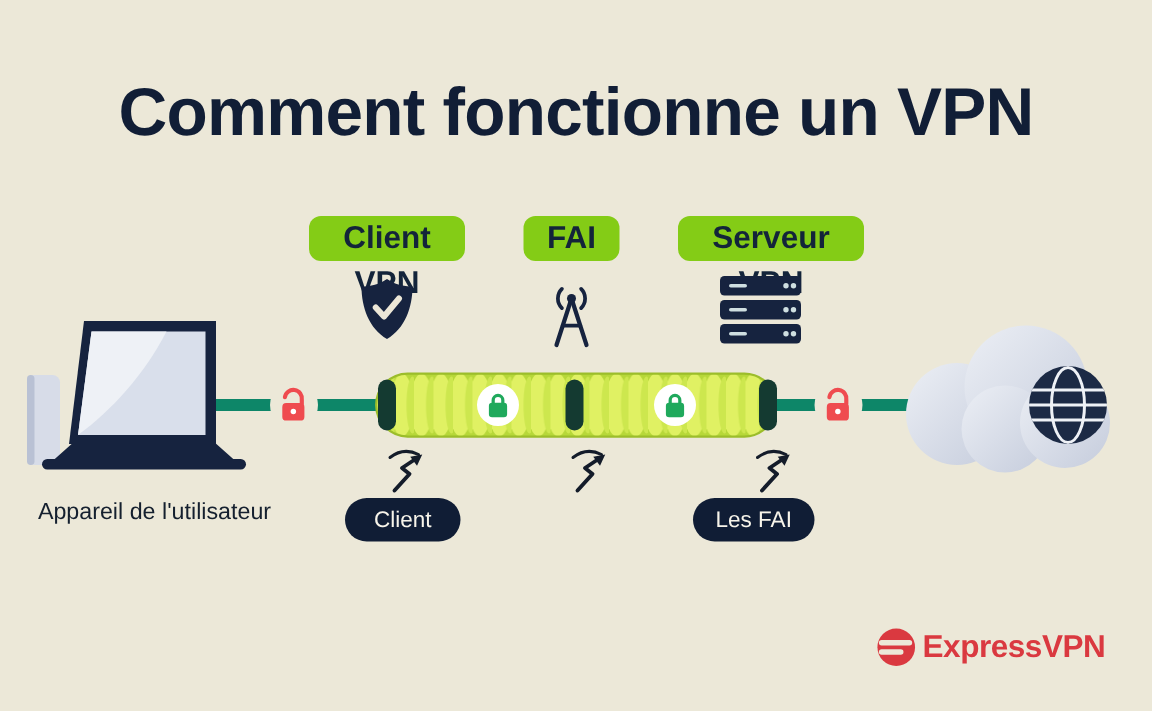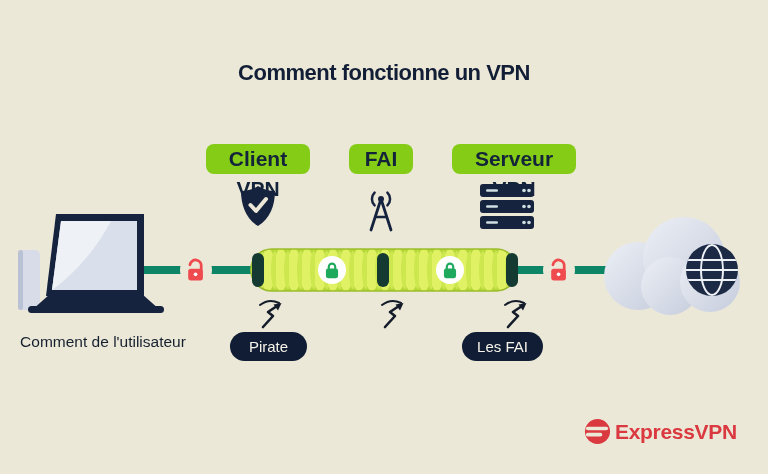--- a/index.html
+++ b/index.html
@@ -1,19 +1,19 @@
 <!DOCTYPE html>
 <html><head>
 <meta charset="utf-8">
 <style>
   html,body{margin:0;padding:0;}
   body{font-family:"Liberation Sans", sans-serif; background:#d8d4c4;}
   .stage{position:relative;width:768px;height:474px;background:#ece8d8;overflow:hidden;margin:0 auto;}
-  .title{position:absolute;top:44px;left:0;right:0;margin:16px;text-align:center;
-         font-size:22px;font-weight:700;color:#111e36;letter-spacing:-0.5px;}
+  .title{position:absolute;top:44px;left:0;right:0;margin:5px;text-align:center;
+         font-size:45px;font-weight:700;color:#111e36;letter-spacing:-0.5px;}
   .tag{position:absolute;top:144px;height:30px;line-height:30px;border-radius:8px;
        background:#84cc16;color:#13243a;font-size:21px;font-weight:600;text-align:center;}
   .tag-client{left:206px;width:104px;}
   .tag-fai{left:349px;width:64px;text-align:center;}
   .tag-server{left:452px;width:124px;}
   .icon{position:absolute;}
   .line{position:absolute;left:90px;top:266px;width:580px;height:8px;background:#0d8668;border-radius:4px;z-index:1;}
   .tunnel{position:absolute;left:250px;top:248px;z-index:2;}
   .node{position:absolute;top:253px;width:12px;height:34px;border-radius:6px;background:#143a31;z-index:3;}
   .node-1{left:252px;} .node-2{left:377px;} .node-3{left:506px;}
@@ -143,39 +143,39 @@
     <circle cx="110" cy="70" r="30" fill="url(#cloudgrad)"></circle>
     <circle cx="112" cy="58" r="26" fill="#1c2a45"></circle>
     <g clip-path="url(#globeclip)" stroke="#eef1f6" stroke-width="2" fill="none">
       <ellipse cx="112" cy="58" rx="11" ry="25"></ellipse>
       <path d="M86 48 H138"></path>
       <path d="M86 58 H138"></path>
       <path d="M86 68 H138"></path>
     </g>
   </svg>
 
-  <div class="endpoint-label" style="left:8px;top:333px;width:190px;">Comment de l'utilisateur</div>
+  <div class="endpoint-label" style="left:8px;top:333px;width:190px;">Appareil de l'utilisateur</div>
 
   <svg class="arrow" style="left:258px;" width="30" height="32" viewBox="0 0 30 32">
     <path d="M2 8 Q11 1 21 6" stroke="#141c2a" stroke-width="2" fill="none" stroke-linecap="round"></path>
     <path d="M5 30 L15 19 L10 15 L19 9" stroke="#141c2a" stroke-width="2.6" fill="none" stroke-linecap="round" stroke-linejoin="round"></path>
     <polygon points="23.5,6 15.5,7.5 20,13.5" fill="#141c2a"></polygon>
   </svg>
   <svg class="arrow" style="left:380px;" width="30" height="32" viewBox="0 0 30 32">
     <path d="M2 8 Q11 1 21 6" stroke="#141c2a" stroke-width="2" fill="none" stroke-linecap="round"></path>
     <path d="M5 30 L15 19 L10 15 L19 9" stroke="#141c2a" stroke-width="2.6" fill="none" stroke-linecap="round" stroke-linejoin="round"></path>
     <polygon points="23.5,6 15.5,7.5 20,13.5" fill="#141c2a"></polygon>
   </svg>
   <svg class="arrow" style="left:503px;" width="30" height="32" viewBox="0 0 30 32">
     <path d="M2 8 Q11 1 21 6" stroke="#141c2a" stroke-width="2" fill="none" stroke-linecap="round"></path>
     <path d="M5 30 L15 19 L10 15 L19 9" stroke="#141c2a" stroke-width="2.6" fill="none" stroke-linecap="round" stroke-linejoin="round"></path>
     <polygon points="23.5,6 15.5,7.5 20,13.5" fill="#141c2a"></polygon>
   </svg>
 
-  <div class="threat threat-pirate">Pirate</div>
+  <div class="threat threat-pirate">Client</div>
   <div class="threat threat-isp">Les FAI</div>
 
   <div class="brand">
     <svg width="27" height="27" viewBox="0 0 28 28">
       <circle cx="14" cy="14" r="13" fill="#da3940"></circle>
       <rect x="2" y="9" width="23" height="3.8" rx="1.9" fill="#ece8d8"></rect>
       <rect x="2" y="15.4" width="17" height="3.8" rx="1.9" fill="#ece8d8"></rect>
     </svg>
     <span class="brand-name">ExpressVPN</span>
   </div>

